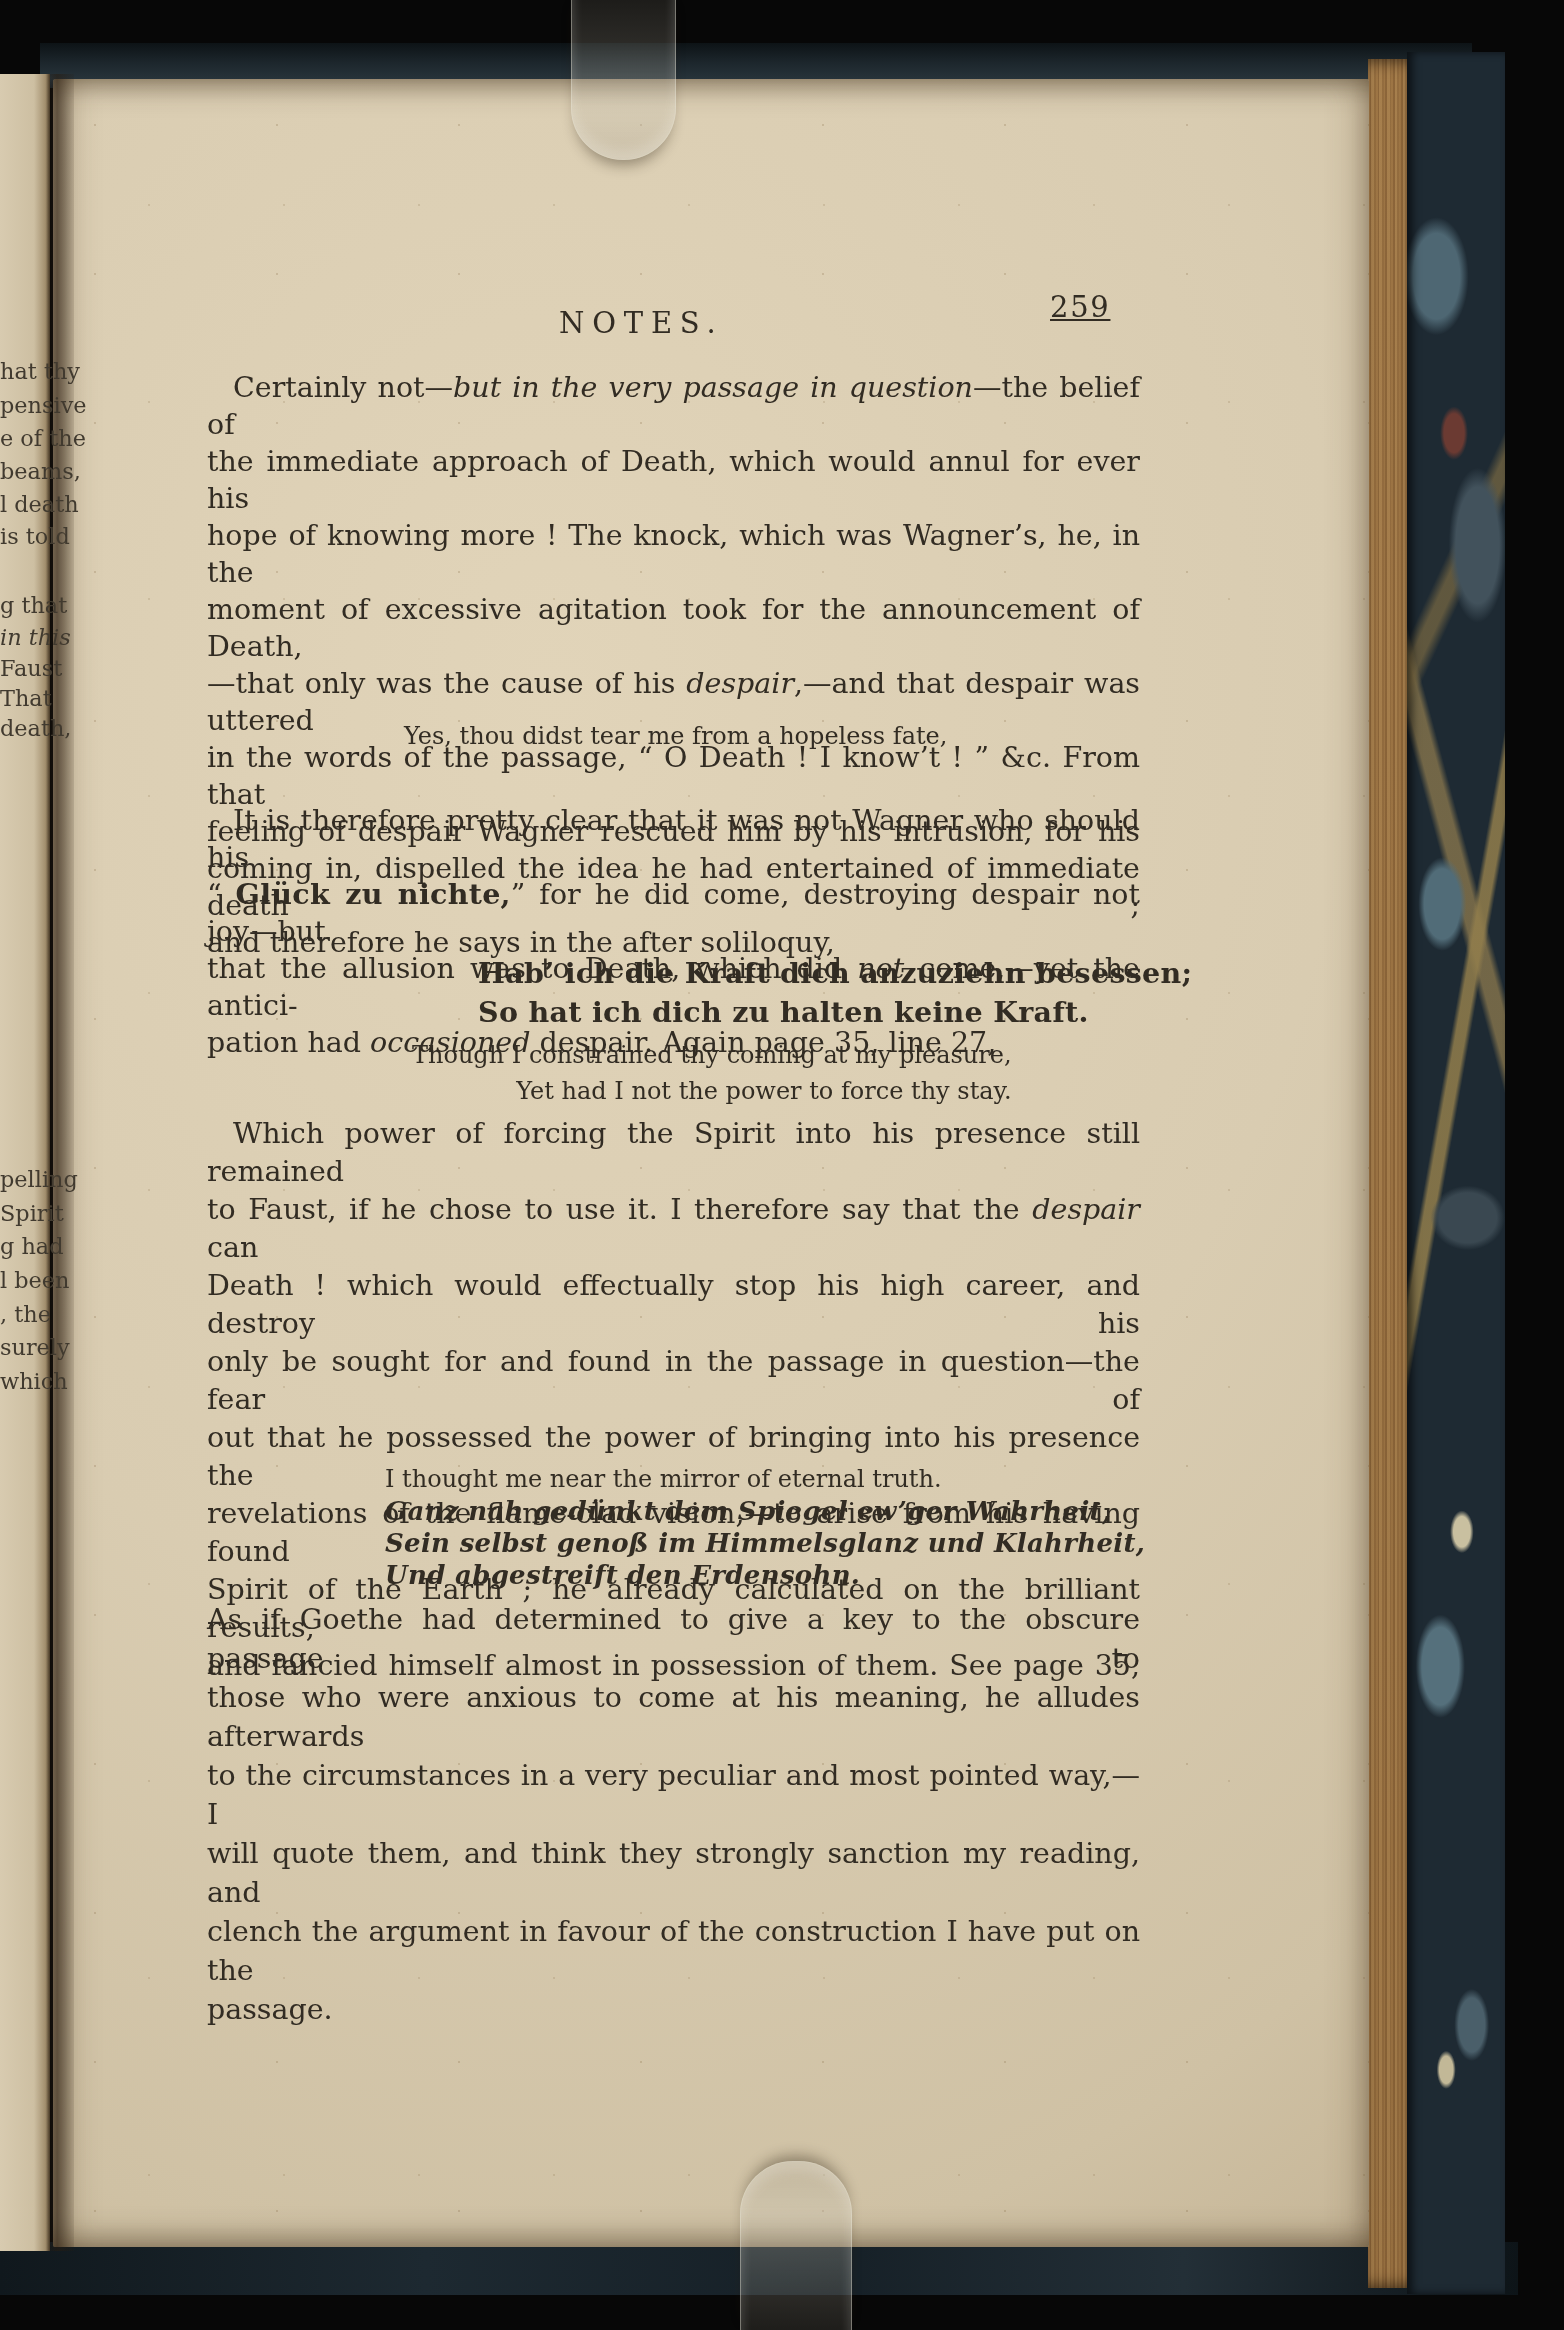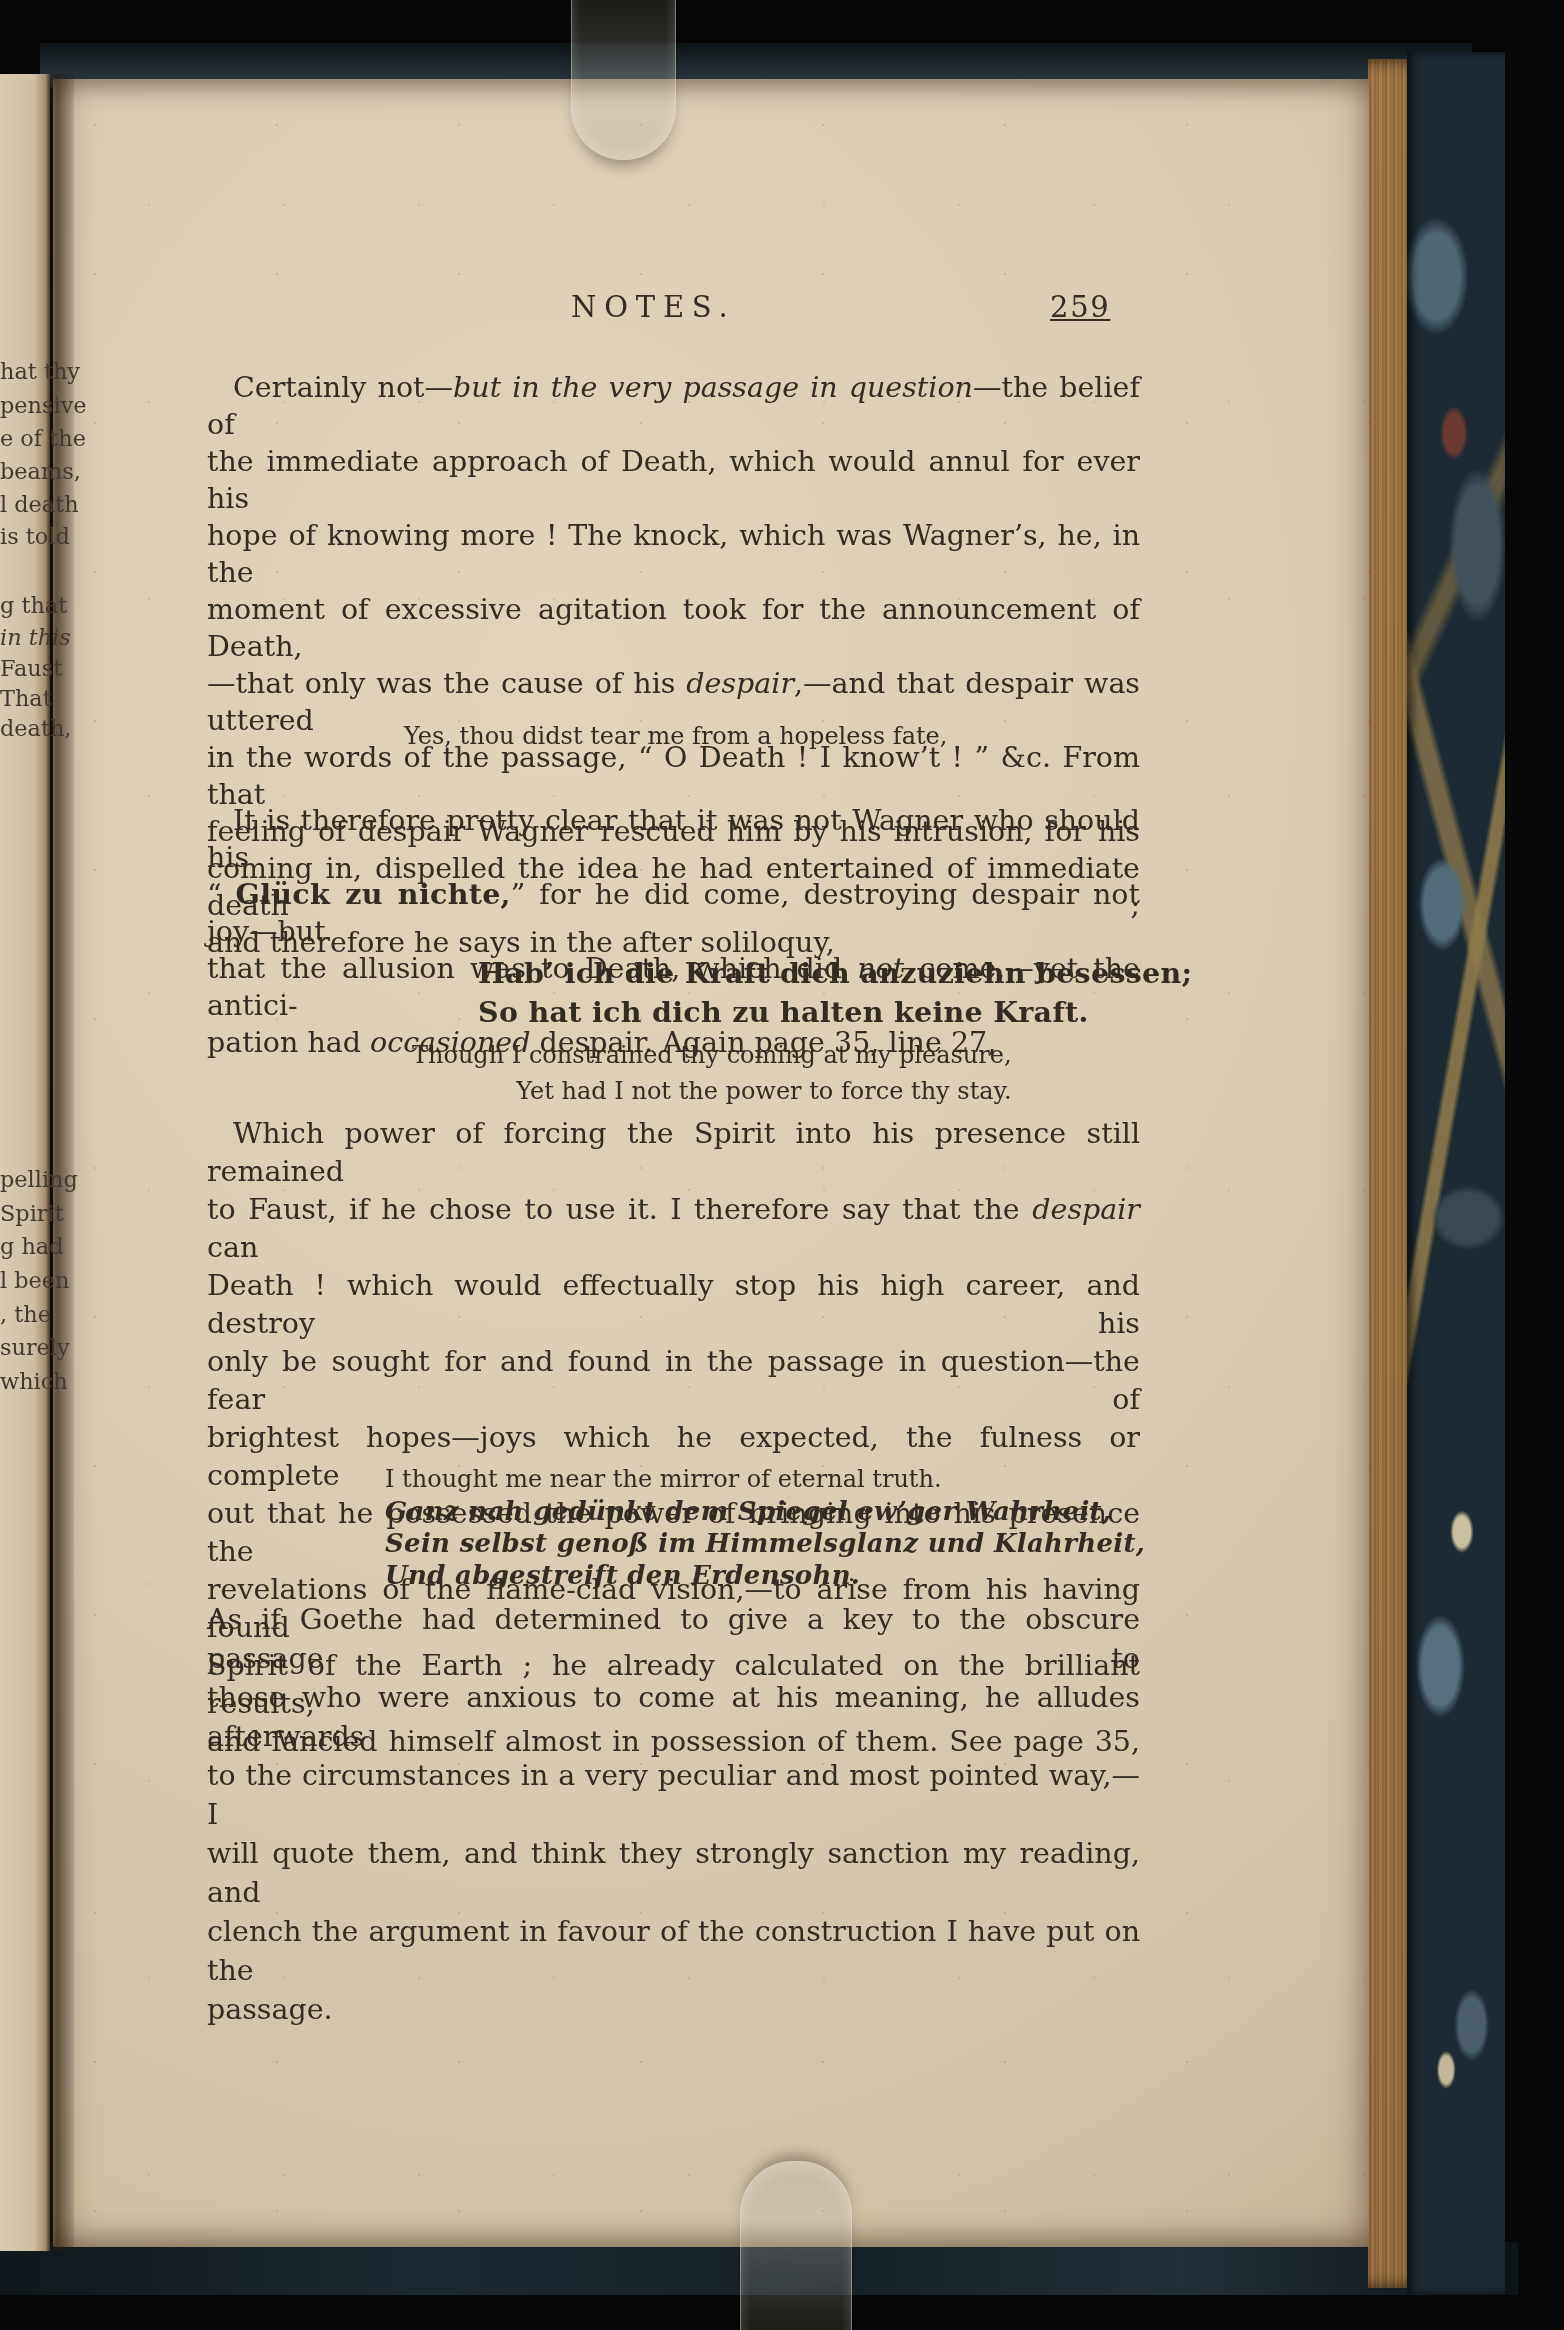--- a/index.html
+++ b/index.html
@@ -97,21 +97,21 @@
   <div class="frag" style="top:685px">That</div>
   <div class="frag" style="top:715px">death,</div>
   <div class="frag" style="top:1166px">pelling</div>
   <div class="frag" style="top:1200px">Spirit</div>
   <div class="frag" style="top:1233px">g had</div>
   <div class="frag" style="top:1267px">l been</div>
   <div class="frag" style="top:1301px">, the</div>
   <div class="frag" style="top:1334px">surely</div>
   <div class="frag" style="top:1368px">which</div>
 
-  <div class="txt hdr" style="left:559px;top:290px;margin-left:12px;">NOTES.</div>
+  <div class="txt hdr" style="left:559px;top:306px;">NOTES.</div>
   <div class="txt pgnum" style="left:1050px;top:290px;">259</div>
 
   <div class="blk" style="left:207px;top:369px;width:933px;line-height:37px;">
     <div class="ln j ind"><span>Certainly not—</span><span class="it">but in the very passage in question</span><span>—the belief of</span></div>
     <div class="ln j">the immediate approach of Death, which would annul for ever his</div>
     <div class="ln j">hope of knowing more !  The knock, which was Wagner’s, he, in the</div>
     <div class="ln j">moment of excessive agitation took for the announcement of Death,</div>
     <div class="ln j"><span>—that only was the cause of his </span><span class="it">despair</span><span>,—and that despair was uttered</span></div>
     <div class="ln j">in the words of the passage, “ O Death !  I know’t ! ” &amp;c.  From that</div>
     <div class="ln j">feeling of despair Wagner rescued him by his intrusion, for his</div>
@@ -138,21 +138,20 @@
   <div class="blk qt" style="left:412px;top:1037px;line-height:36px;">
     <div class="ln">Though I constrained thy coming at my pleasure,</div>
     <div class="ln">Yet had I not the power to force thy stay.</div>
   </div>
 
   <div class="blk" style="left:207px;top:1115px;width:933px;line-height:38px;">
     <div class="ln j ind">Which power of forcing the Spirit into his presence still remained</div>
     <div class="ln j"><span>to Faust, if he chose to use it.   I therefore say that the </span><span class="it">despair</span><span> can</span></div>
     <div class="ln j">Death !  which would effectually stop his high career, and destroy his</div>
     <div class="ln j">only be sought for and found in the passage in question—the fear of</div>
-    <div class="ln j">brightest hopes—joys which he expected, the fulness or complete</div>
     <div class="ln j">out that he possessed the power of bringing into his presence the</div>
     <div class="ln j">revelations of the flame-clad vision,—to arise from his having found</div>
     <div class="ln j">Spirit of the Earth ;  he already calculated on the brilliant results,</div>
     <div class="ln j">and fancied himself almost in possession of them.   See page 35,</div>
   </div>
 
   <div class="blk" style="left:385px;top:1463px;line-height:32px;">
     <div class="ln q3r">I thought me near the mirror of eternal truth.</div>
     <div class="ln q3f">Ganz nah gedünkt dem Spiegel ew’ger Wahrheit,</div>
     <div class="ln q3f">Sein selbst genoß im Himmelsglanz und Klahrheit,</div>

